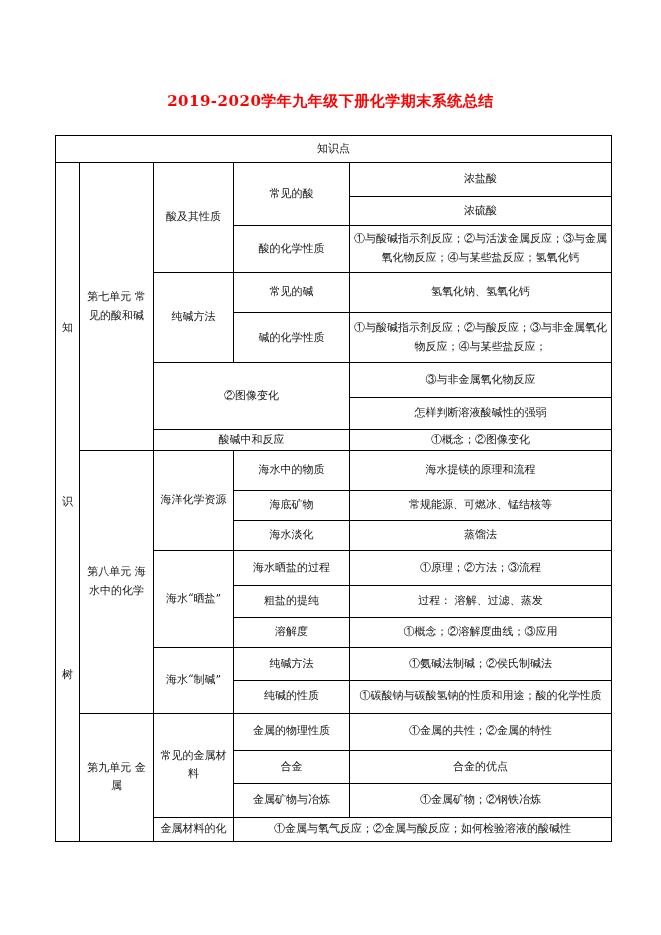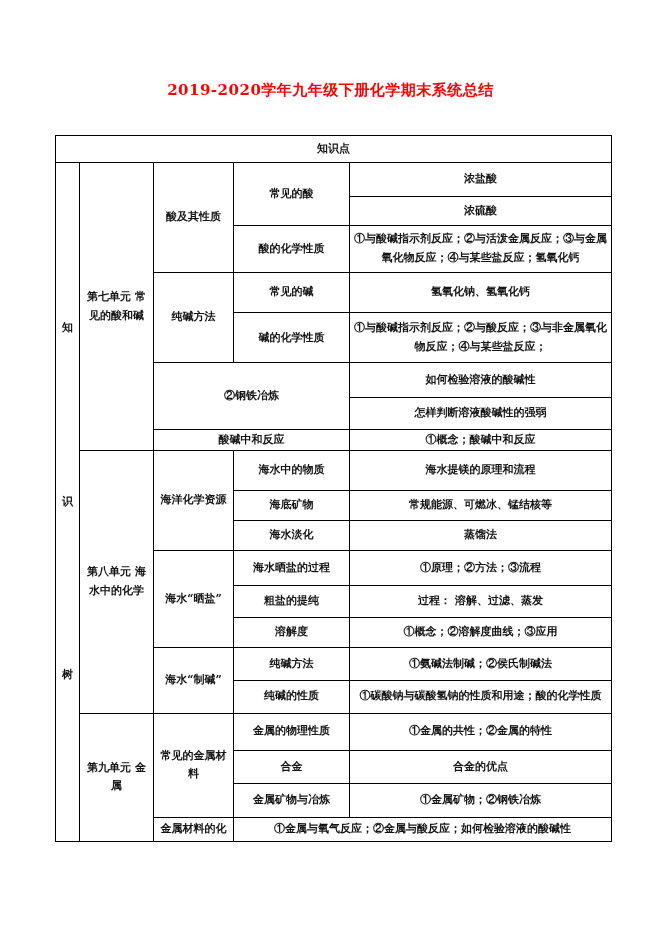--- a/index.html
+++ b/index.html
@@ -7,41 +7,41 @@
   .page {
     position: relative;
     width: 661px;
     height: 935px;
     background: #ffffff;
     font-family: "DejaVu Serif", serif;
     overflow: hidden;
   }
   .doc-title {
     position: absolute;
-    top: 81px;
+    top: 92px;
     left: 0;
     width: 100%;
     text-align: center;
     color: #ff0000;
     font-size: 15px;
     font-weight: bold;
     letter-spacing: 0.5px;
   }
   table.kt {
     position: absolute;
     left: 55px;
     top: 135px;
     width: 556px;
     border-collapse: collapse;
     table-layout: fixed;
   }
   table.kt td {
     border: 1px solid #000000;
     font-size: 11px;
-    font-weight: bold;
+    font-weight: normal;
     color: #141414;
     text-align: center;
     vertical-align: middle;
     padding: 1px 4px;
     line-height: 1.7;
     word-break: break-all;
   }
   td.hdr { height: 27px; }
   td.tree-cell { padding: 0; }
   .tree-wrap {
@@ -101,31 +101,31 @@
       <td>常见的碱</td>
       <td>氢氧化钠、氢氧化钙</td>
     </tr>
 
     <tr style="height:50px">
       <td>碱的化学性质</td>
       <td>①与酸碱指示剂反应；②与酸反应；③与非金属氧化物反应；④与某些盐反应；</td>
     </tr>
 
     <tr style="height:32px">
-      <td colspan="2" rowspan="2">②钢铁冶炼</td>
-      <td>如何检验溶液的酸碱性</td>
+      <td colspan="2" rowspan="2">②图像变化</td>
+      <td>③与非金属氧化物反应</td>
     </tr>
 
     <tr style="height:32px">
       <td>怎样判断溶液酸碱性的强弱</td>
     </tr>
 
     <tr style="height:16px">
       <td colspan="2">酸碱中和反应</td>
-      <td>①概念；酸碱中和反应</td>
+      <td>①概念；②图像变化</td>
     </tr>
 
     <tr style="height:37px">
       <td rowspan="8">第八单元 海水中的化学</td>
       <td rowspan="3">海洋化学资源</td>
       <td>海水中的物质</td>
       <td>海水提镁的原理和流程</td>
     </tr>
 
     <tr style="height:30px">

